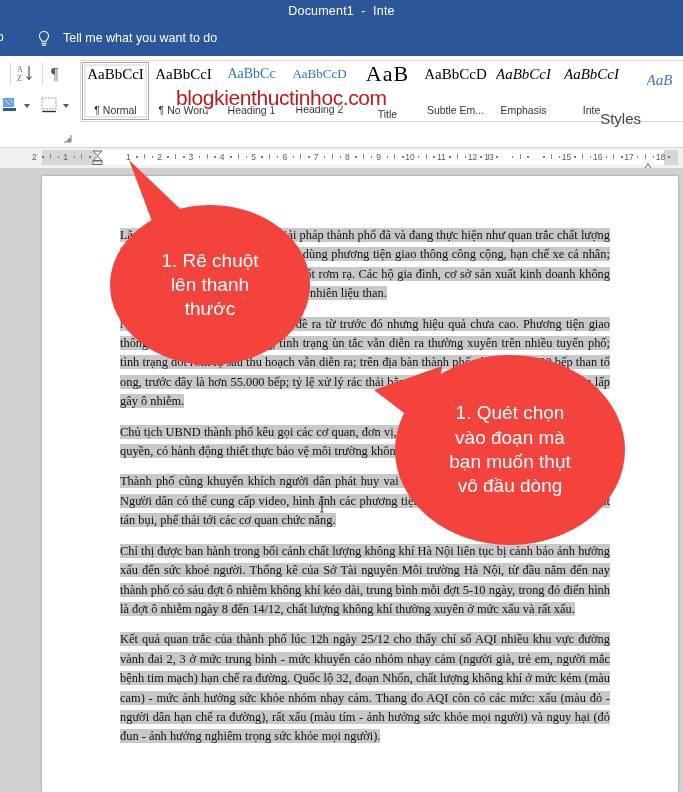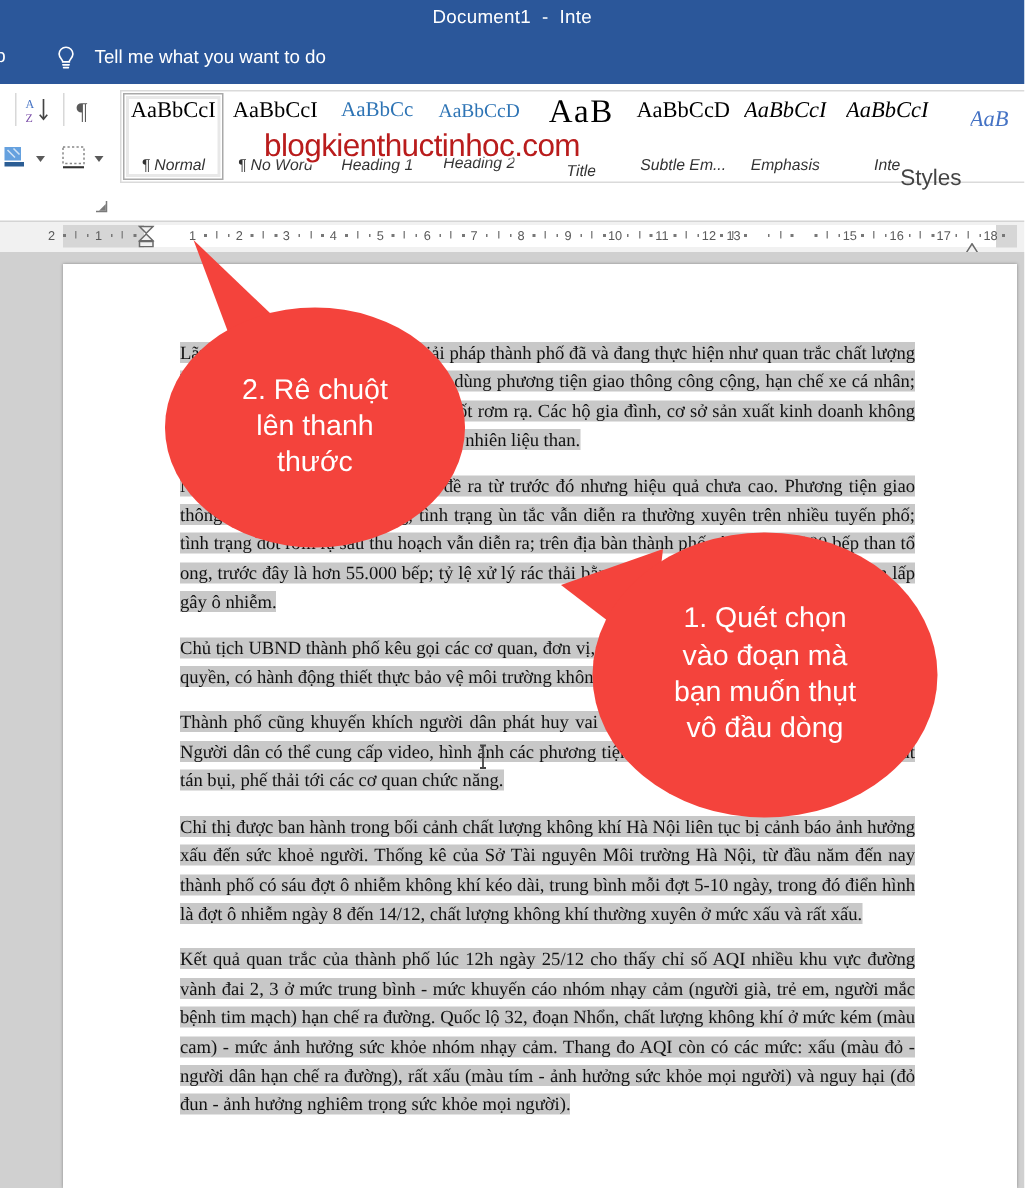--- a/index.html
+++ b/index.html
@@ -86,21 +86,21 @@
     line-height: 1.1;
   }
   .style-preview.p-heading1 { color: #2e74b5; font-size: 14px; }
   .style-preview.p-heading2 { color: #2e74b5; font-size: 13px; }
   .style-preview.p-title    { font-size: 22px; letter-spacing: 1px; }
   .style-preview.p-italic   { font-style: italic; }
   .style-preview.p-blue     { color: #4472c4; font-style: italic; }
   .style-label {
     font-family: "Liberation Sans", sans-serif;
     font-size: 10.5px; color: #333; margin-top: 22px;
-    white-space: nowrap; overflow: hidden; max-width: 64px; text-align: center; font-style: italic;
+    white-space: nowrap; overflow: hidden; max-width: 64px; text-align: center;
   }
   .styles-caption {
     position: absolute; right: 42px; top: 54px;
     font-size: 15px; color: #444;
   }
   .dialog-launcher {
     position: absolute; left: 63px; top: 73px; width: 9px; height: 9px;
   }
 
   
@@ -418,21 +418,21 @@
     </div>
   </div>
 
   <div class="callout">
     <div class="tail" id="tail2">
       <svg width="110" height="110" viewBox="0 0 110 110">
         <path d="M4 2 L92 86 L40 98 Z" fill="#f4433c"></path>
       </svg>
     </div>
     <div class="bubble" id="bubble2">
-      <span class="bubble-txt">2. Rê chuột
+      <span class="bubble-txt">1. Rê chuột
 lên thanh
 thước</span>
     </div>
   </div>
 
   <div class="callout">
     <div class="tail" id="tail1">
       <svg width="90" height="90" viewBox="0 0 90 90">
         <path d="M2 26 L70 2 L62 72 Z" fill="#f4433c"></path>
       </svg>

